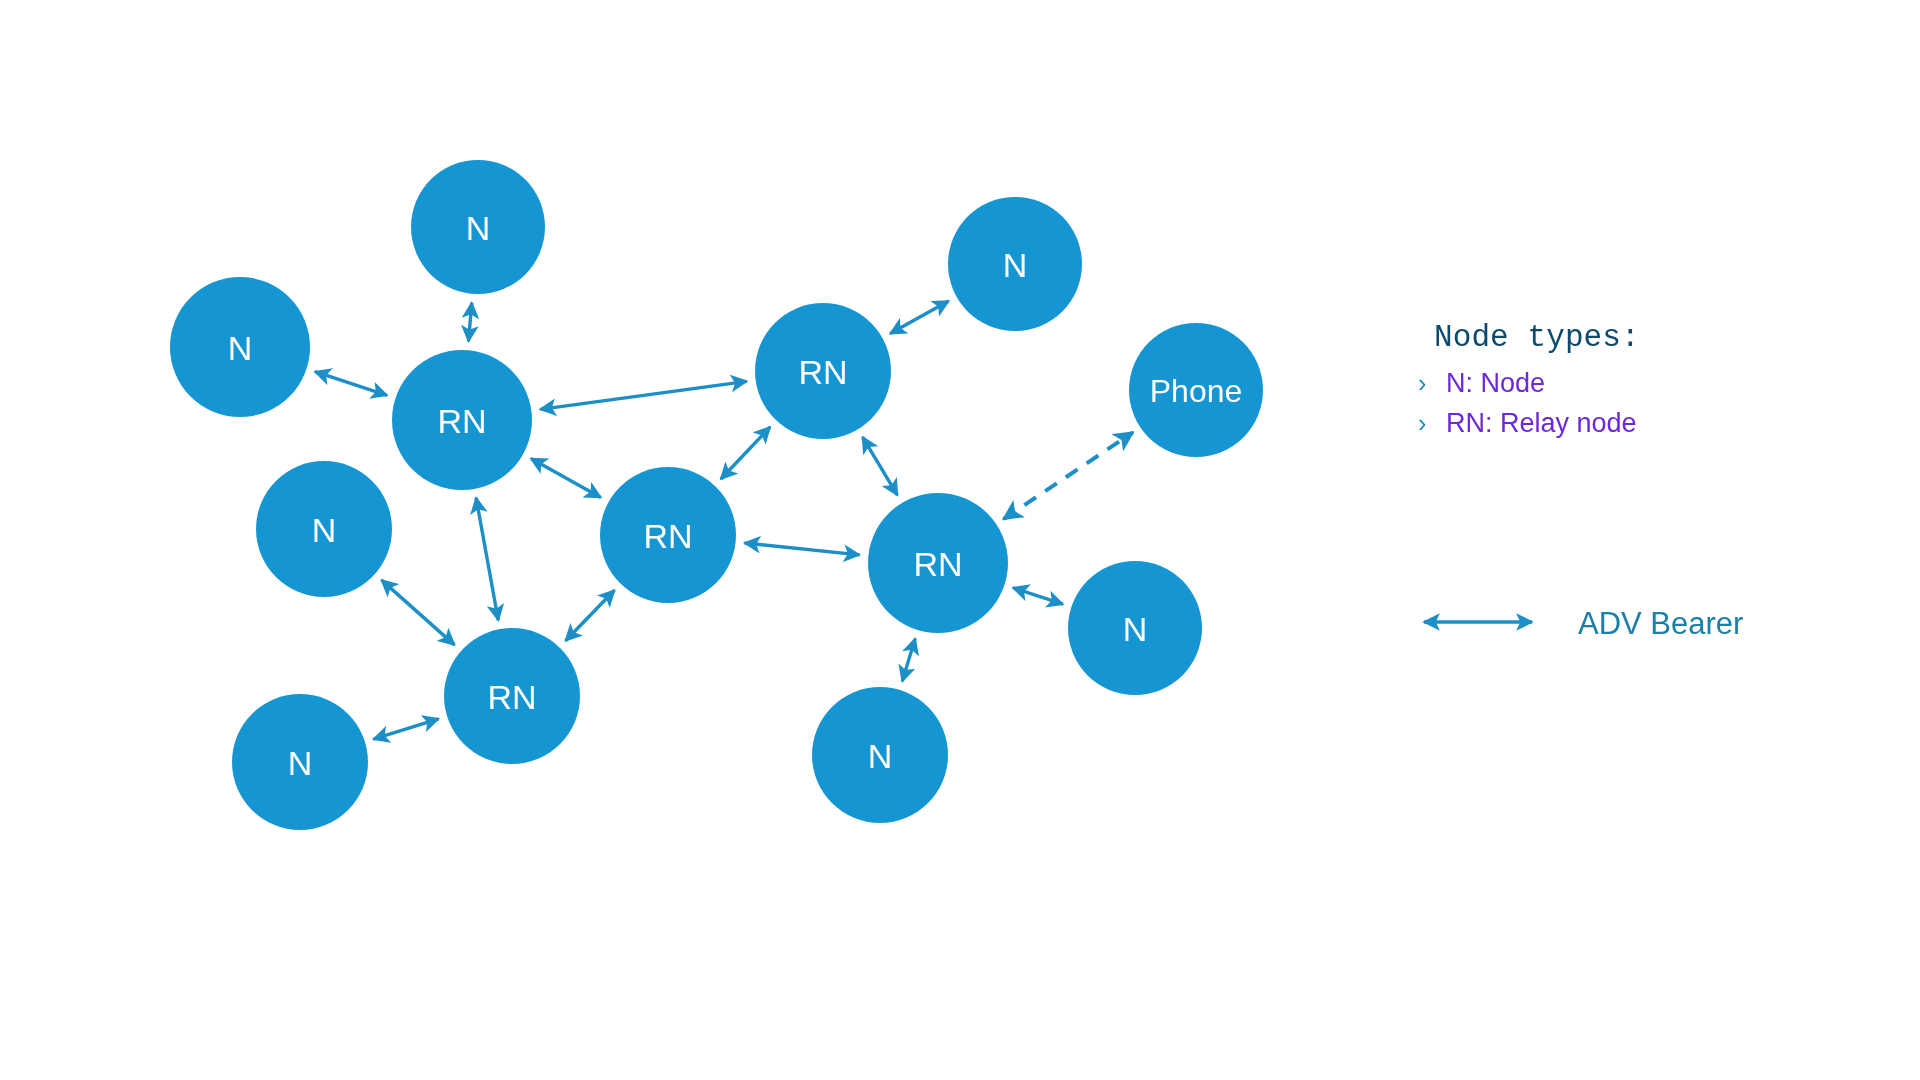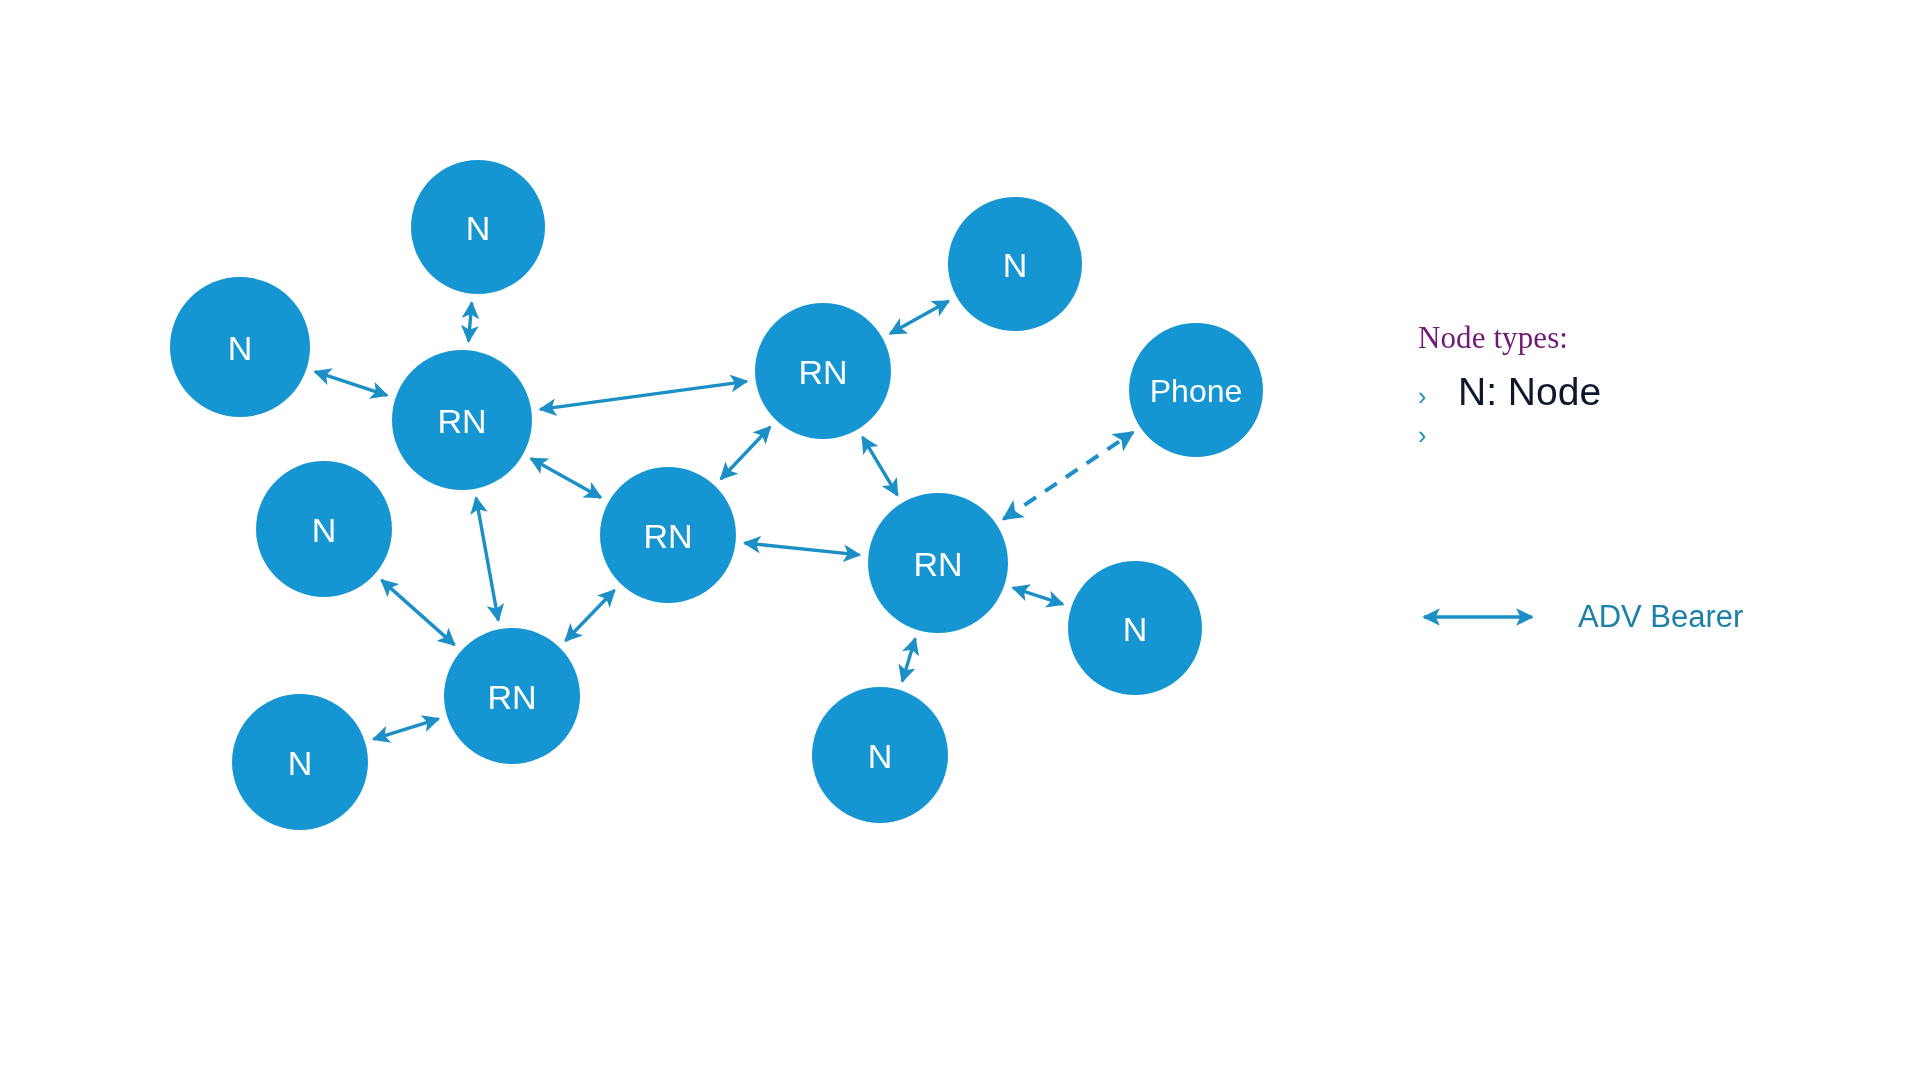--- a/index.html
+++ b/index.html
@@ -43,57 +43,56 @@
   .edge-line {
     stroke-linecap: butt;
   }
   .legend-panel {
     position: absolute;
     left: 1418px;
     top: 320px;
     width: 460px;
   }
   .legend-title {
-    color: #701a75;
-    font-family: Liberation Serif, serif;
+    color: #0c4a6e;
+    font-family: Liberation Mono, monospace;
     font-size: 31px;
     letter-spacing: 0.1px;
-    margin: 0 0 10px 0;
+    margin: 0 0 10px 16px;
     white-space: nowrap;
   }
   .legend-row {
     display: flex;
     align-items: baseline;
     gap: 12px;
     margin-bottom: 4px;
     white-space: nowrap;
   }
   .chev {
     color: #1b8fc0;
     font-size: 25px;
     line-height: 1;
     width: 16px;
     flex: 0 0 16px;
     text-align: left;
   }
   .legend-item-text {
-    color: #0f172a;
-    font-size: 39px;
+    color: #6d28d9;
+    font-size: 27px;
     line-height: 1.35;
-    margin-left: 12px;
   }
   .key-panel {
     position: absolute;
     left: 1418px;
     top: 592px;
     width: 470px;
   }
   .key-row {
     display: flex;
-    align-items: center;
+    align-items: flex-end;
     height: 50px;
   }
   .key-swatch {
     flex: 0 0 120px;
     height: 40px;
     position: relative;
   }
   .key-label {
     color: #1b7fa8;
     font-size: 31px;
@@ -189,20 +188,21 @@
   </svg>
 
   <div class="legend-panel">
     <p class="legend-title">Node types:</p>
     <div class="legend-row">
       <span class="chev">›</span>
       <span class="legend-item-text">N: Node</span>
     </div>
     <div class="legend-row">
       <span class="chev">›</span>
+      <span class="legend-item-text">RN: Relay node</span>
     </div>
   </div>
 
   <div class="key-panel">
     <div class="key-row">
       <div class="key-swatch">
         <svg width="120" height="40" viewBox="0 0 120 40">
           <line x1="6" y1="20" x2="114" y2="20" stroke="#1B8FC6" stroke-width="3.4" marker-start="url(#arrow-start)" marker-end="url(#arrow-end)"></line>
         </svg>
       </div>

